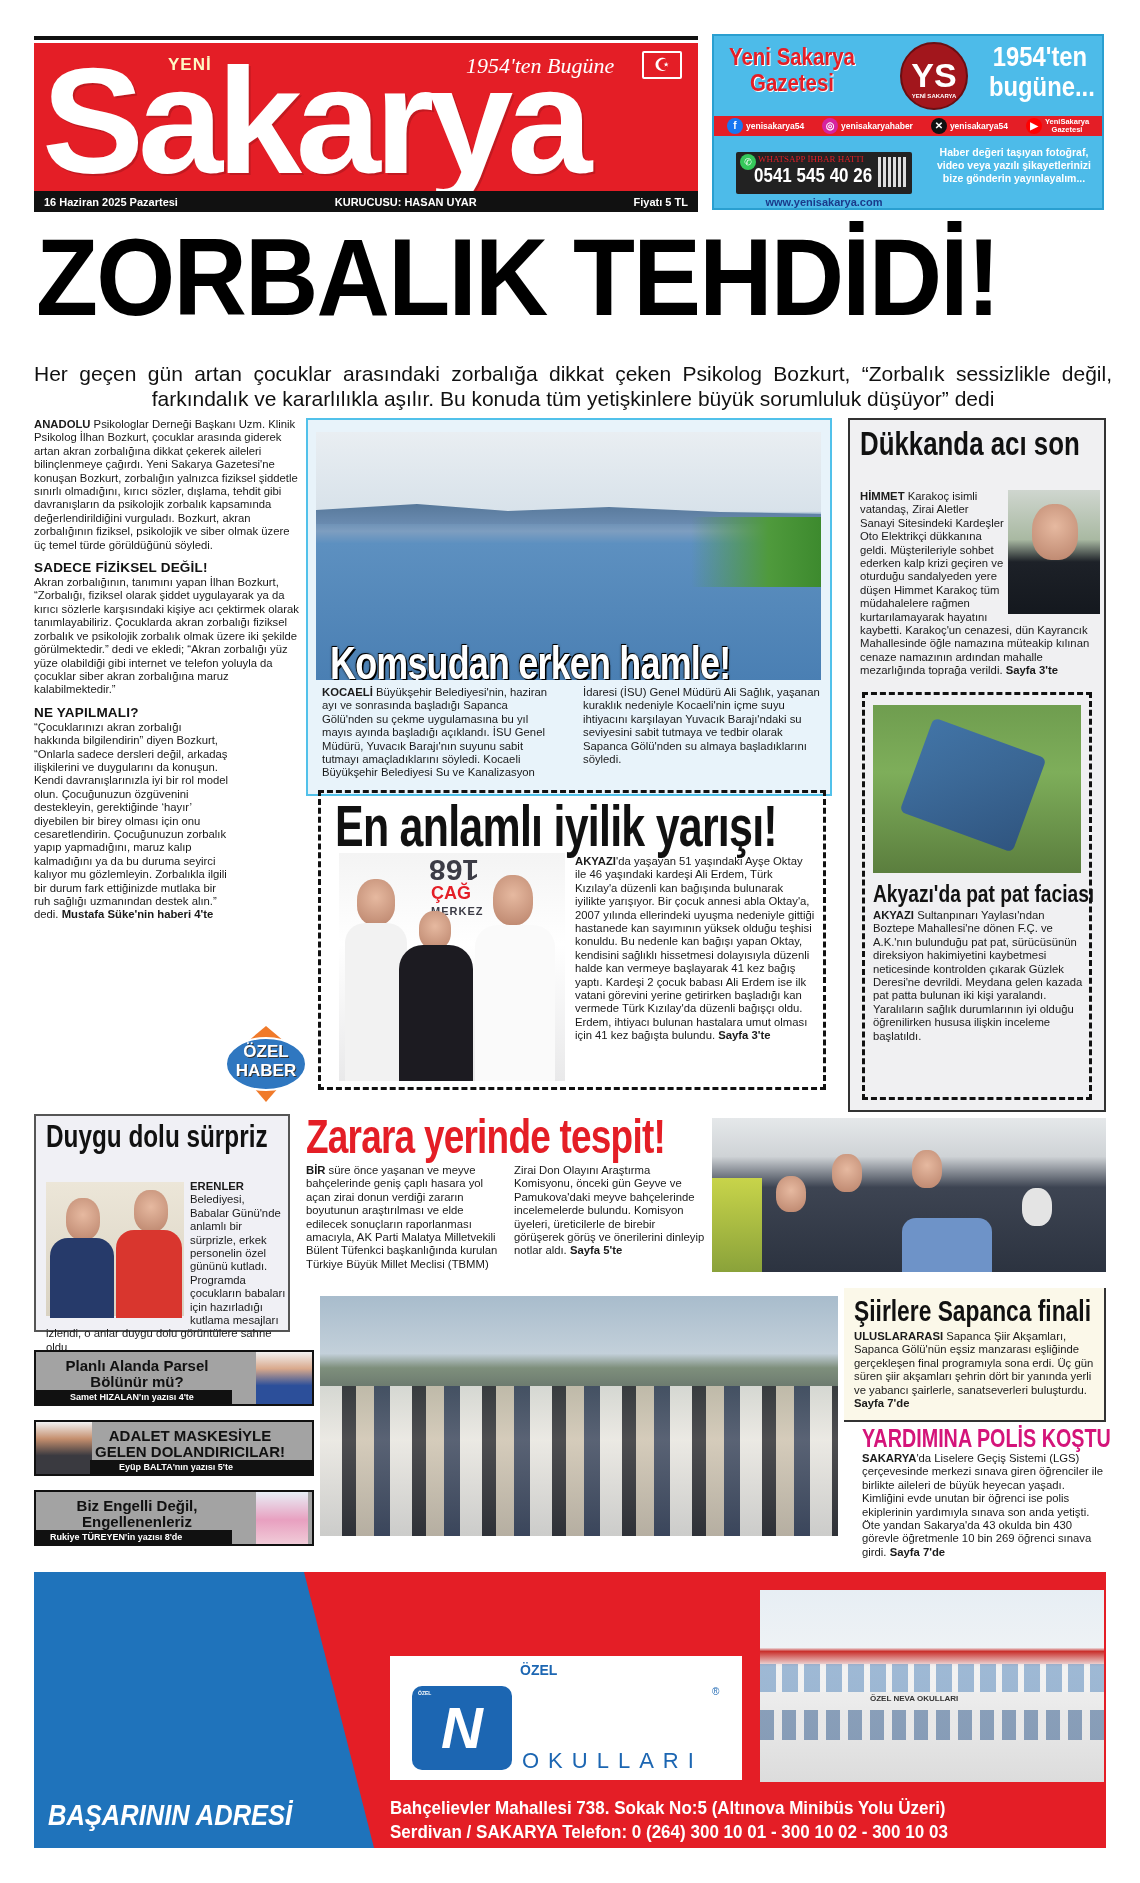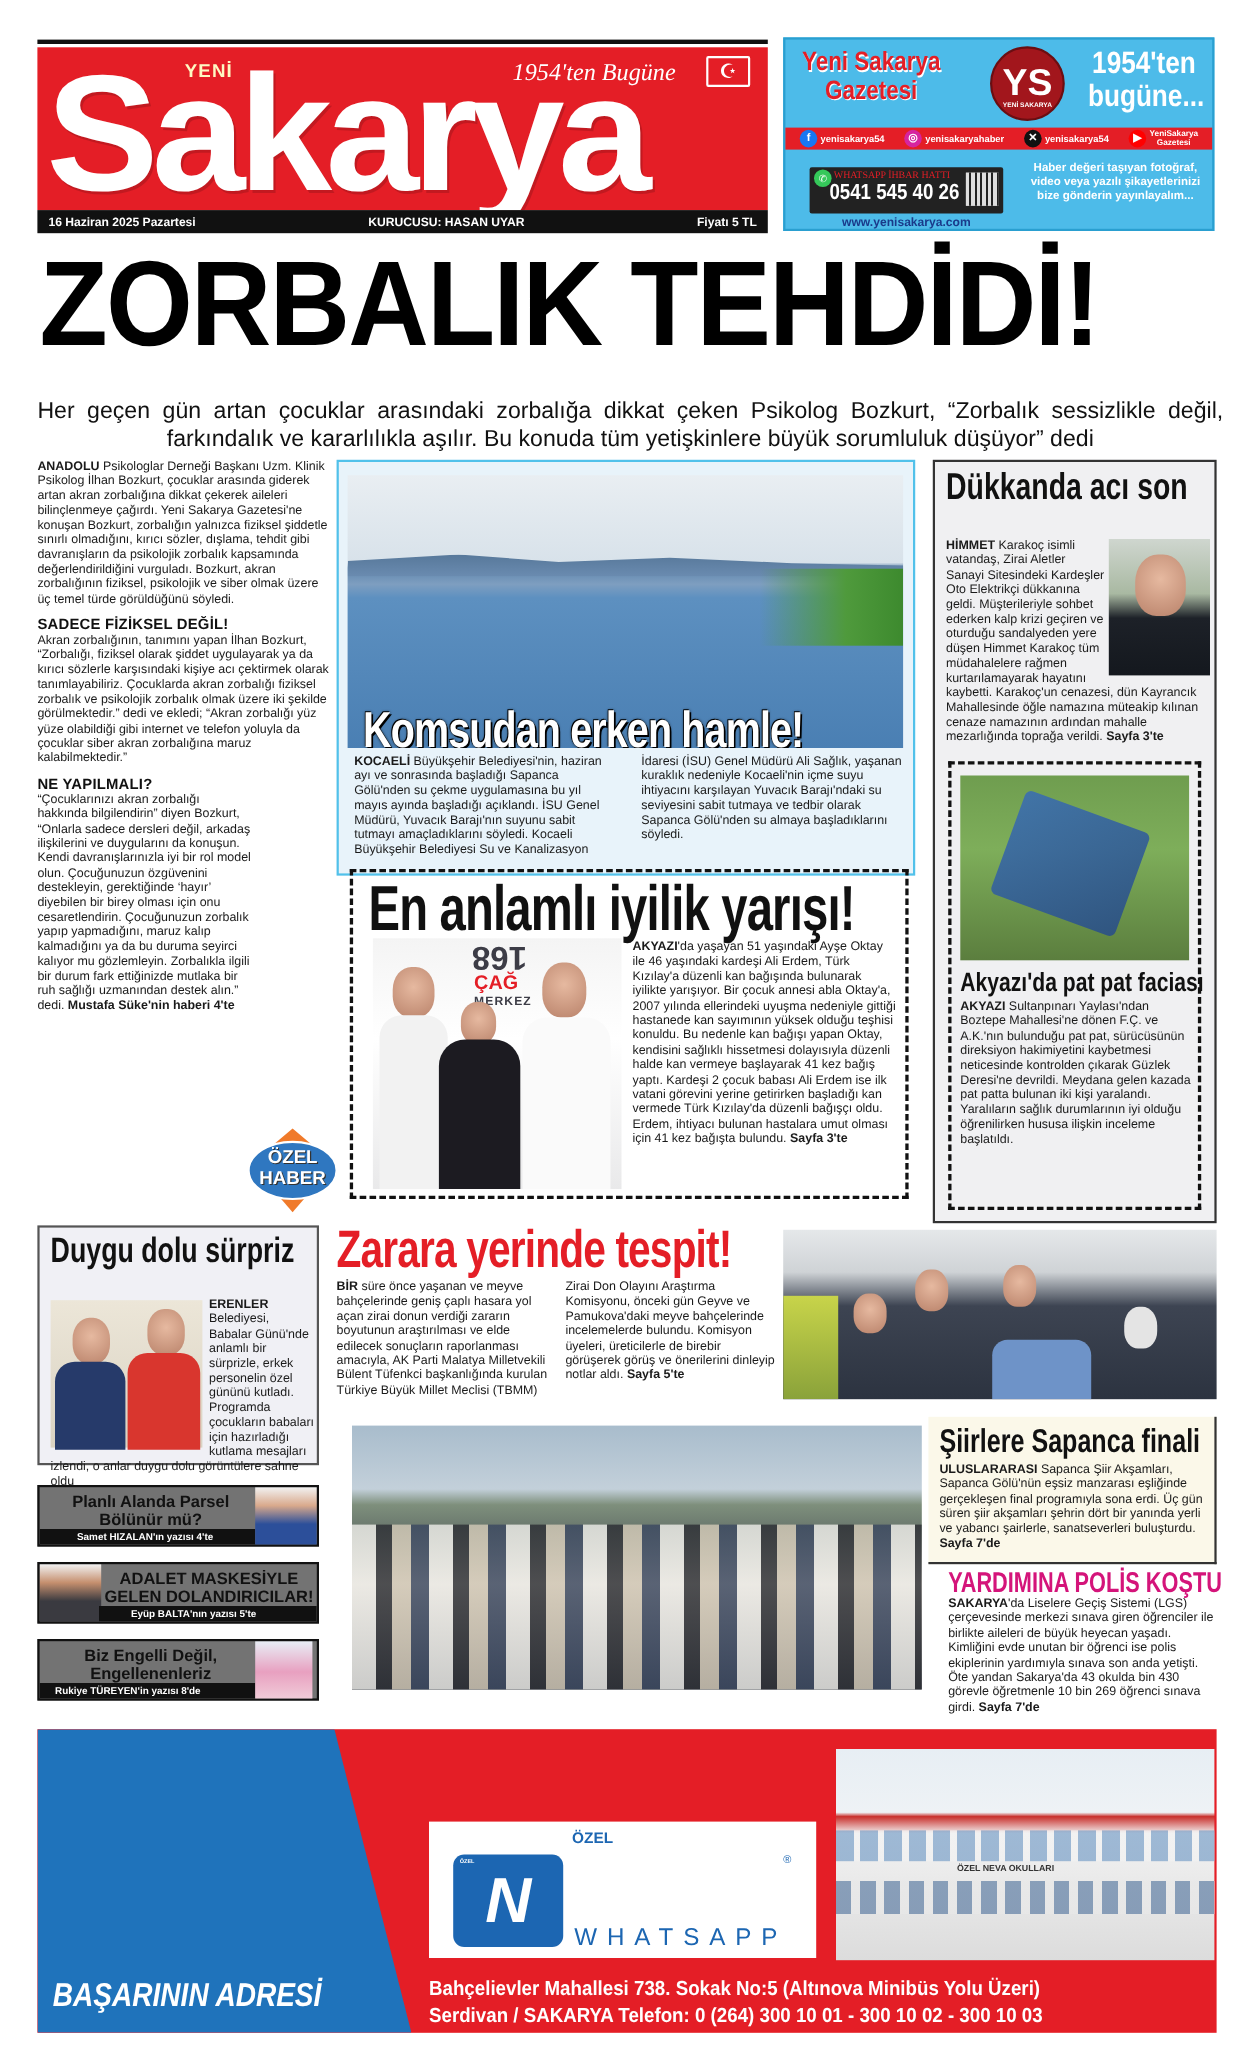--- a/index.html
+++ b/index.html
@@ -83,21 +83,21 @@
   #duygu-title { position:absolute; left:10px; top:2px; font-weight:900; font-size:32px; line-height:36px; transform:scaleX(0.76); transform-origin:left top; white-space:nowrap; }
   #duygu-text { left: 10px; top: 38px; width: 240px; }
   #duygu-photo { float:left; width:138px; height:134px; margin:2px 6px 0 0; position:relative; background: linear-gradient(180deg,#ece6d8 0%, #d9d2c2 100%); }
 
   
   #zarara-title { left: 306px; top: 1110px; color:#e41e26; font-weight:900; font-size:48px; line-height:54px; transform:scaleX(0.77); transform-origin:left top; white-space:nowrap; letter-spacing:-1px; }
   #zarara-text { left: 306px; top: 1164px; width: 400px; column-count:2; column-gap:16px; }
   #zarara-photo { left: 712px; top: 1118px; width: 394px; height: 154px; background: linear-gradient(180deg,#e5e8ea 0%, #cfd3d6 25%, #3d4452 45%, #2c3340 100%); }
 
   
-  .author-box { position:absolute; left:34px; width:256px; height:56px; border:2px solid #111; background:#737373; overflow:hidden; }
+  .author-box { position:absolute; left:34px; width:280px; height:56px; border:2px solid #111; background:#a3a3a3; overflow:hidden; }
   .author-box .t { position:absolute; font-weight:700; font-size:15px; line-height:16px; text-align:center; }
   .author-box .bar { position:absolute; left:0; bottom:0; height:14px; background:#111; color:#fff; font-size:9px; font-weight:700; line-height:14px; }
   .author-box .pic { position:absolute; top:0; width:56px; height:56px; }
 
   
   #sapanca-box { left: 306px; top: 1288px; width: 800px; height: 256px; }
   #sapanca-photo { left: 14px; top: 8px; width: 518px; height: 240px; background: linear-gradient(180deg,#a8bccc 0%, #c3d0da 24%, #7e8f7c 30%, #6c7a6f 38%, #d8d2c6 60%, #3a3f46 100%); }
   #sapanca-textbox { left: 538px; top: 0; width: 262px; height: 134px; border:2px solid #333; border-left:none; border-top:none; background:#fbf8e9; }
   #sapanca-title { position:absolute; left:10px; top:6px; font-weight:900; font-size:30px; line-height:34px; transform:scaleX(0.76); transform-origin:left top; white-space:nowrap; }
   #sapanca-text { left: 10px; top: 42px; width: 248px; }
@@ -290,21 +290,21 @@
 <h3 id="polis-title" class="abs">YARDIMINA POLİS KOŞTU</h3>
 <p id="polis-text" class="abs body"><b>SAKARYA</b><span>'da Liselere Geçiş Sistemi (LGS) çerçevesinde merkezi sınava giren öğrenciler ile birlikte aileleri de büyük heyecan yaşadı. Kimliğini evde unutan bir öğrenci ise polis ekiplerinin yardımıyla sınava son anda yetişti. Öte yandan Sakarya'da 43 okulda bin 430 görevle öğretmenle 10 bin 269 öğrenci sınava girdi.</span> <b>Sayfa 7'de</b></p>
 
 <aside id="ad" class="abs">
   <div id="ad-blue"></div>
   <div id="ad-slogan">BAŞARININ ADRESİ</div>
   <div id="ad-logo">
     <div id="ad-logo-mark">N</div>
     <div id="ad-logo-ozel-small">ÖZEL</div>
     <div id="ad-logo-ozel">ÖZEL</div>
-    <div id="ad-logo-okul">WHATSAPP</div>
+    <div id="ad-logo-okul">OKULLARI</div>
     <div id="ad-logo-reg">®</div>
   </div>
   <div id="ad-building">
     <div style="position:absolute;left:110px;top:104px;color:#333;font-size:8px;font-weight:700;">ÖZEL NEVA OKULLARI</div>
     <div style="position:absolute;left:0;top:74px;width:100%;height:28px;background:repeating-linear-gradient(90deg,#7aa0c8 0 16px,#f2f2f2 16px 22px);opacity:0.7;"></div>
     <div style="position:absolute;left:0;top:120px;width:100%;height:30px;background:repeating-linear-gradient(90deg,#5f7ea4 0 14px,#e8e8e8 14px 22px);opacity:0.7;"></div>
   </div>
   <div id="ad-addr">
     <div>Bahçelievler Mahallesi 738. Sokak No:5 (Altınova Minibüs Yolu Üzeri)</div>
     <div>Serdivan / SAKARYA Telefon: 0 (264) 300 10 01 - 300 10 02 - 300 10 03</div>

